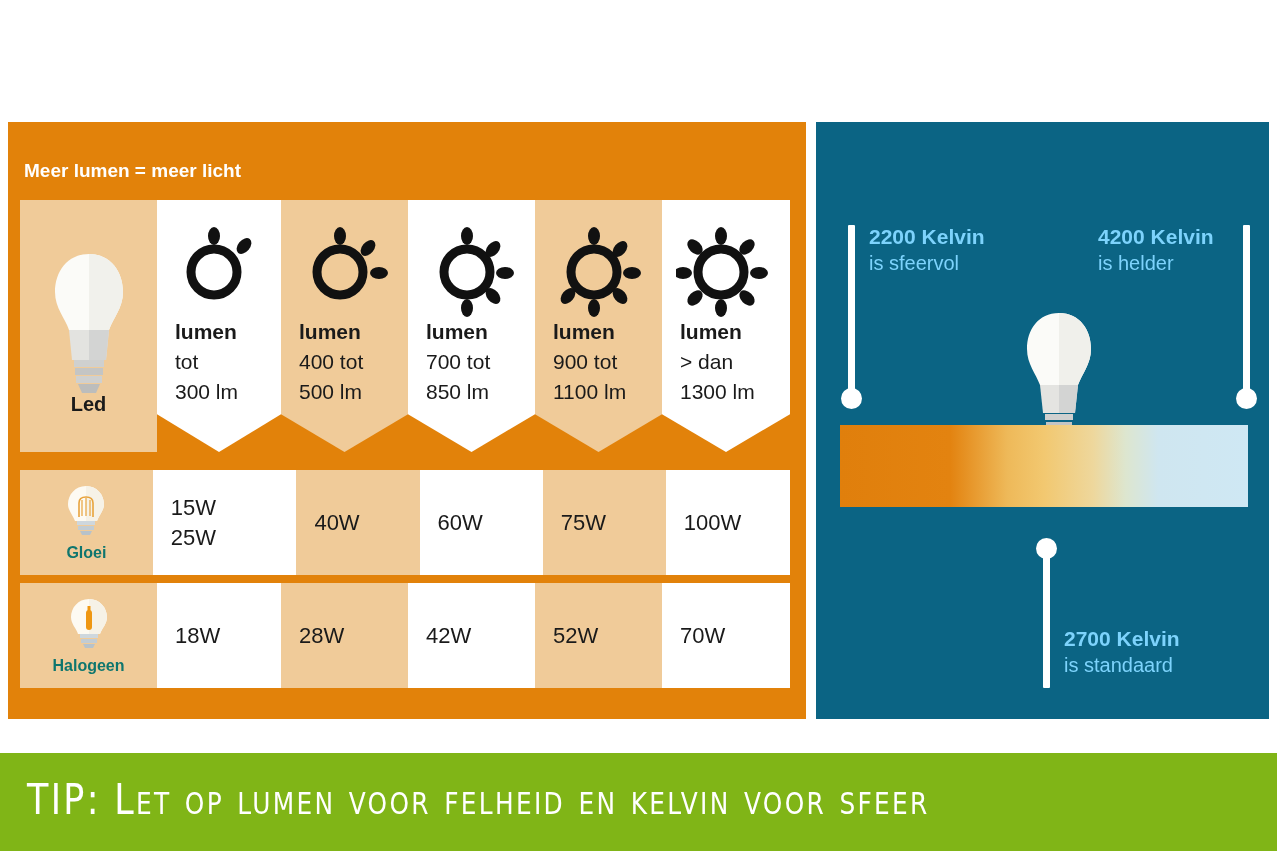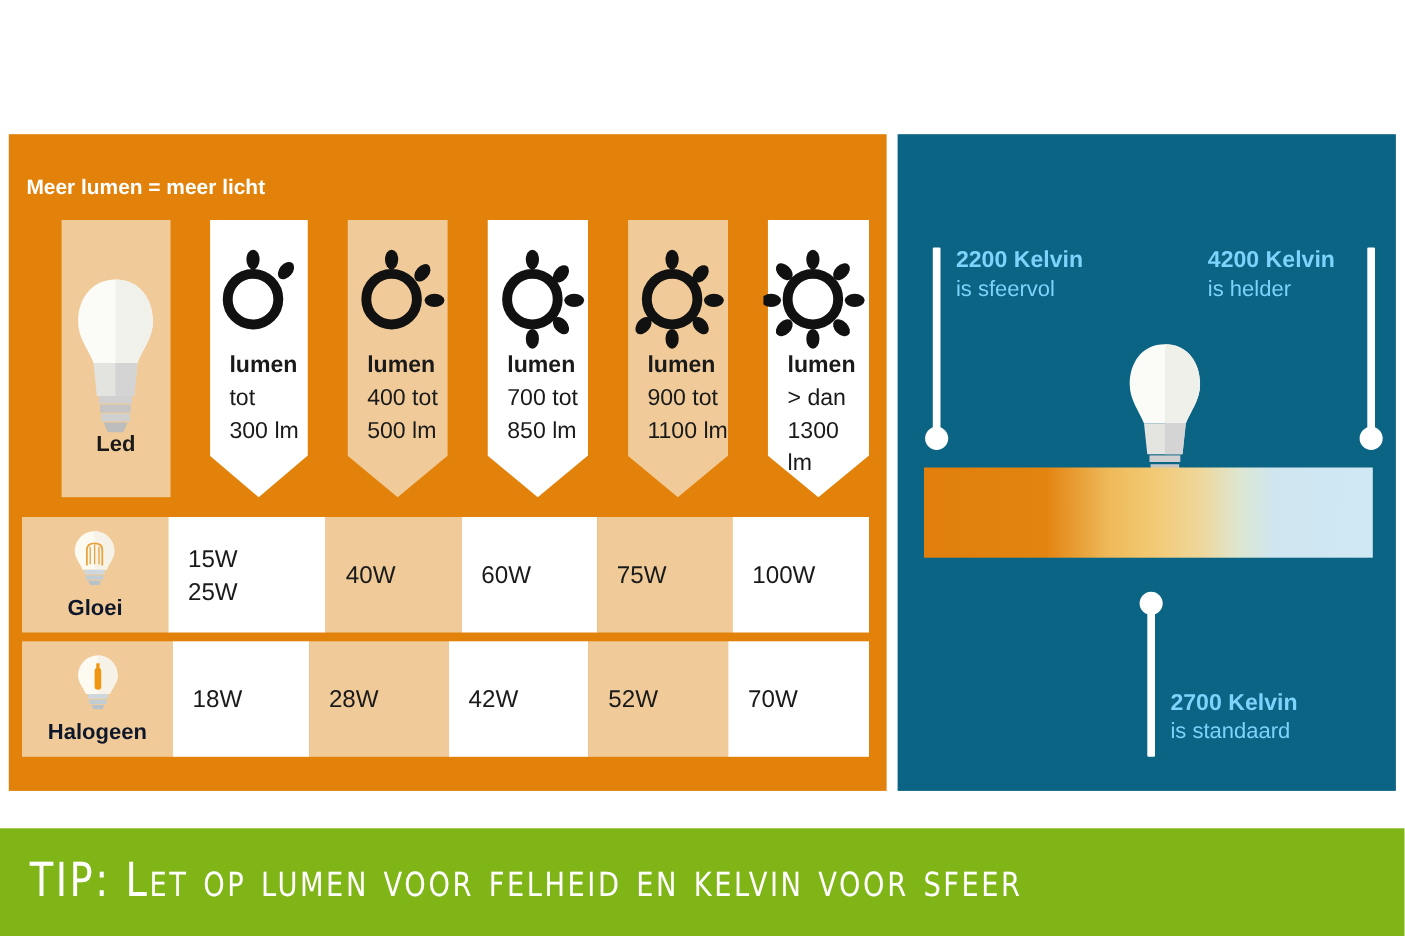--- a/index.html
+++ b/index.html
@@ -31,21 +31,21 @@
 
   
   .lumen-row {
     position: absolute; left: 12px; top: 78px;
     width: 770px; height: 252px;
     display: flex;
   }
   .lumen-cell {
     position: relative;
     height: 252px;
-    display: flex; flex-direction: column; align-items: flex-end; margin-left: 36px;
+    display: flex; flex-direction: column; align-items: flex-end;
   }
   .lumen-cell .fill {
     position: absolute; left: 0; top: 0; width: 100%; height: 100%;
   }
   .lumen-cell.shade .fill { background: #f0cb99; }
   .lumen-cell.light .fill { background: #ffffff; }
   .lumen-cell .inner { position: relative; z-index: 2; width: 100%; height: 100%; }
 
   .lumen-cell.tab .fill {
     clip-path: polygon(0 0, 100% 0, 100% 85%, 50% 100%, 0 85%);
@@ -78,21 +78,21 @@
   .watt-cell {
     height: 105px; position: relative;
     display: flex; align-items: center;
   }
   .watt-cell.shade { background: #f0cb99; }
   .watt-cell.light { background: #ffffff; }
   .watt-cell .wval {
     padding-left: 18px; font-size: 22px; color: #1a1a1a; line-height: 1.36;
   }
   .type-cell { width: 137px; flex-direction: column; justify-content: center; align-items: center; }
-  .type-label { font-size: 20px; font-weight: bold; color: #0f172a; margin-top: 5px; }
+  .type-label { font-size: 16px; font-weight: bold; color: #0f766e; margin-top: 5px; }
 
   
   .kelvin-panel {
     position: absolute; left: 816px; top: 122px;
     width: 453px; height: 597px;
     background: #0b6484;
   }
   .kelvin-panel .panel-heading { color: #fff; }
 
   .pin { position: absolute; }

